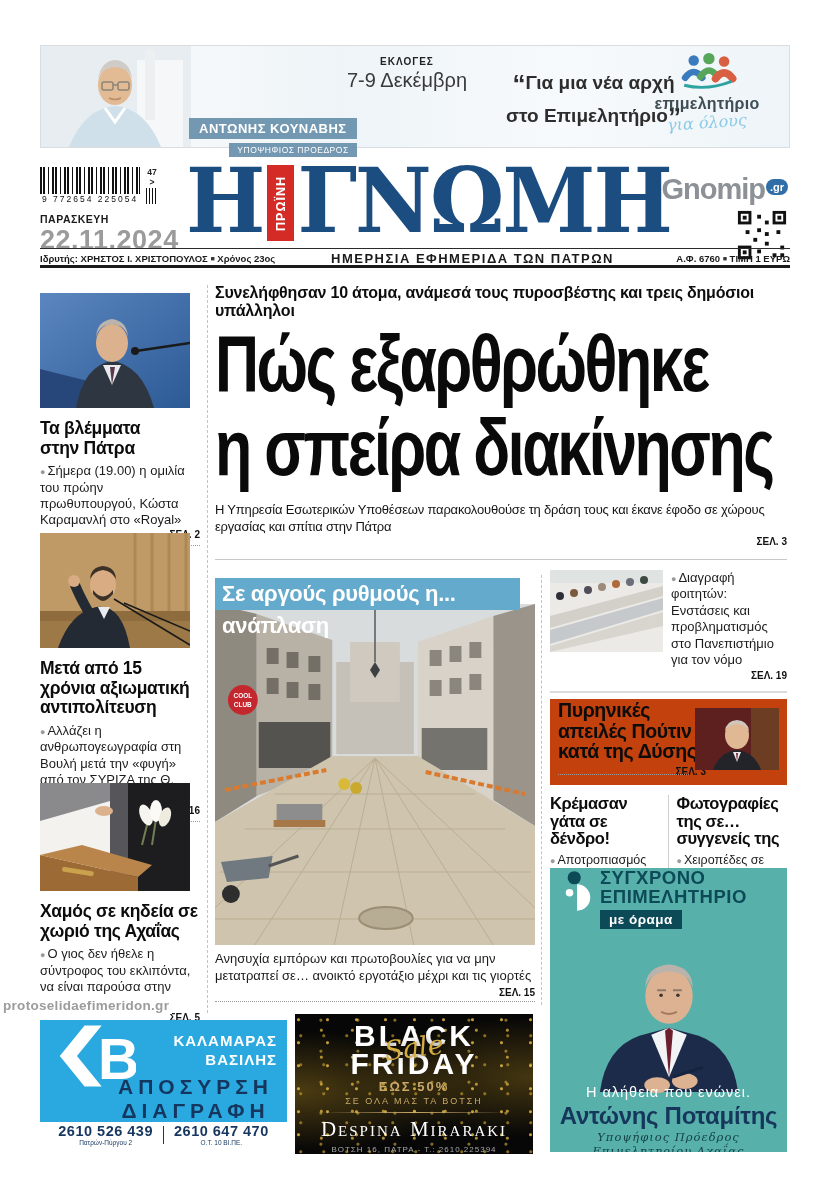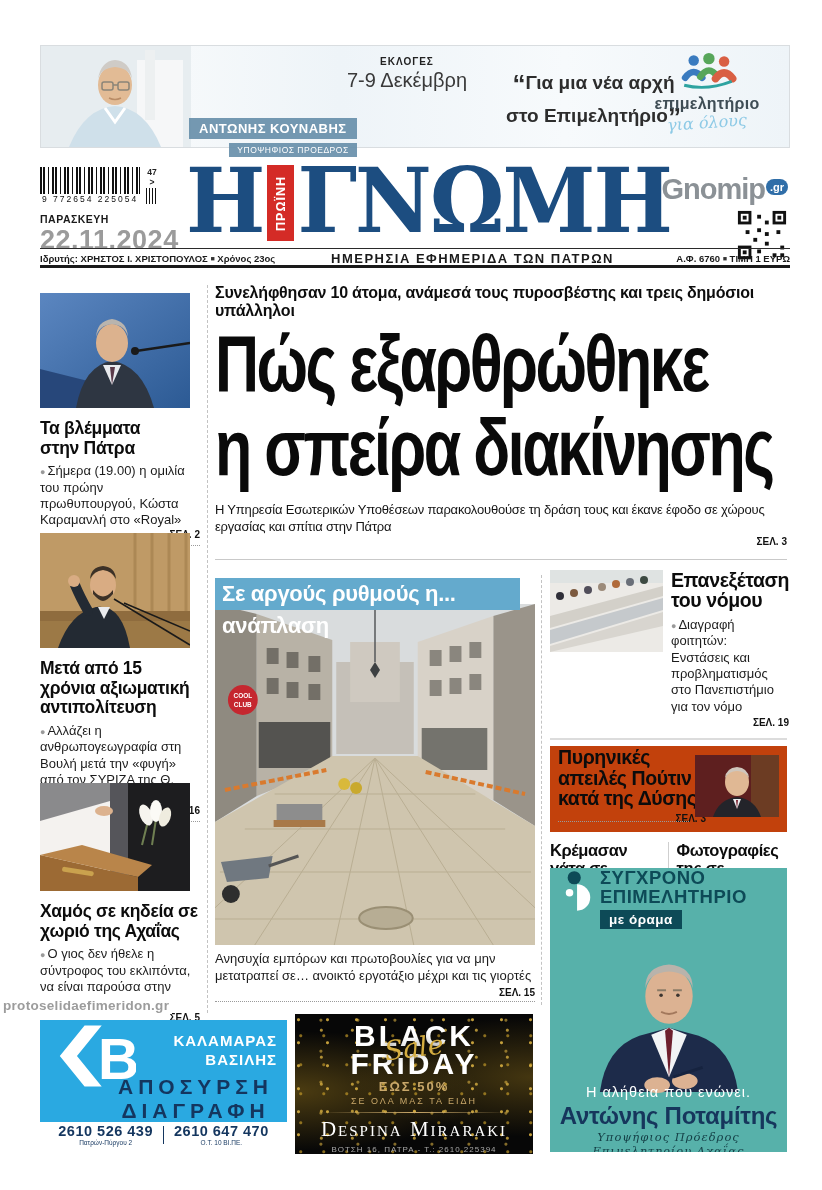--- a/index.html
+++ b/index.html
@@ -432,21 +432,20 @@
           <circle cx="10" cy="26" r="4" fill="#2f2f38"></circle>
             <circle cx="24" cy="23" r="4" fill="#7c5a3f"></circle>
           <circle cx="38" cy="20" r="4" fill="#514e5a"></circle>
             <circle cx="52" cy="17" r="4" fill="#9c8b7a"></circle>
           <circle cx="66" cy="14" r="4" fill="#b06a3a"></circle>
             <circle cx="80" cy="12" r="4" fill="#6a6f78"></circle>
           <circle cx="94" cy="10" r="4" fill="#3d4a42"></circle>
         </g>
       </svg>
       <div>
-        <h3>Επανεξέταση του νόμου</h3>
         <p><span class="dot">●</span><span>Διαγραφή φοιτητών: Ενστάσεις και προβληματισμός στο Πανεπιστήμιο για τον νόμο</span></p>
         <div class="ref">ΣΕΛ. 19</div>
       </div>
     </div>
 
     <div class="rdiv"></div>
 
     <div class="r2 rs">
       <h3>Πυρηνικές απειλές Πούτιν κατά της Δύσης</h3>
       <div class="ref">ΣΕΛ. 3</div>
@@ -535,19 +534,19 @@
     </div>
   </div>
 
   <div class="abs bf-ad">
     <div class="bf-title">
       <span>BLACK</span><br>
       <span>FRiDAY</span>
     </div>
     <div class="bf-sale">Sale</div>
     <div class="bf-offer1">ΕΩΣ 50%</div>
-    <div class="bf-offer2">ΣΕ ΟΛΑ ΜΑΣ ΤΑ ΕΙΔΗ</div>
+    <div class="bf-offer2">ΣΕ ΟΛΑ ΜΑΣ ΤΑ ΒΟΤΣΗ</div>
     <div class="bf-line"></div>
     <div class="bf-brand">Despina Miraraki</div>
     <div class="bf-addr">ΒΟΤΣΗ 16, ΠΑΤΡΑ - Τ.: 2610 225394</div>
   </div>
 
 </div>
 
 </body></html>

